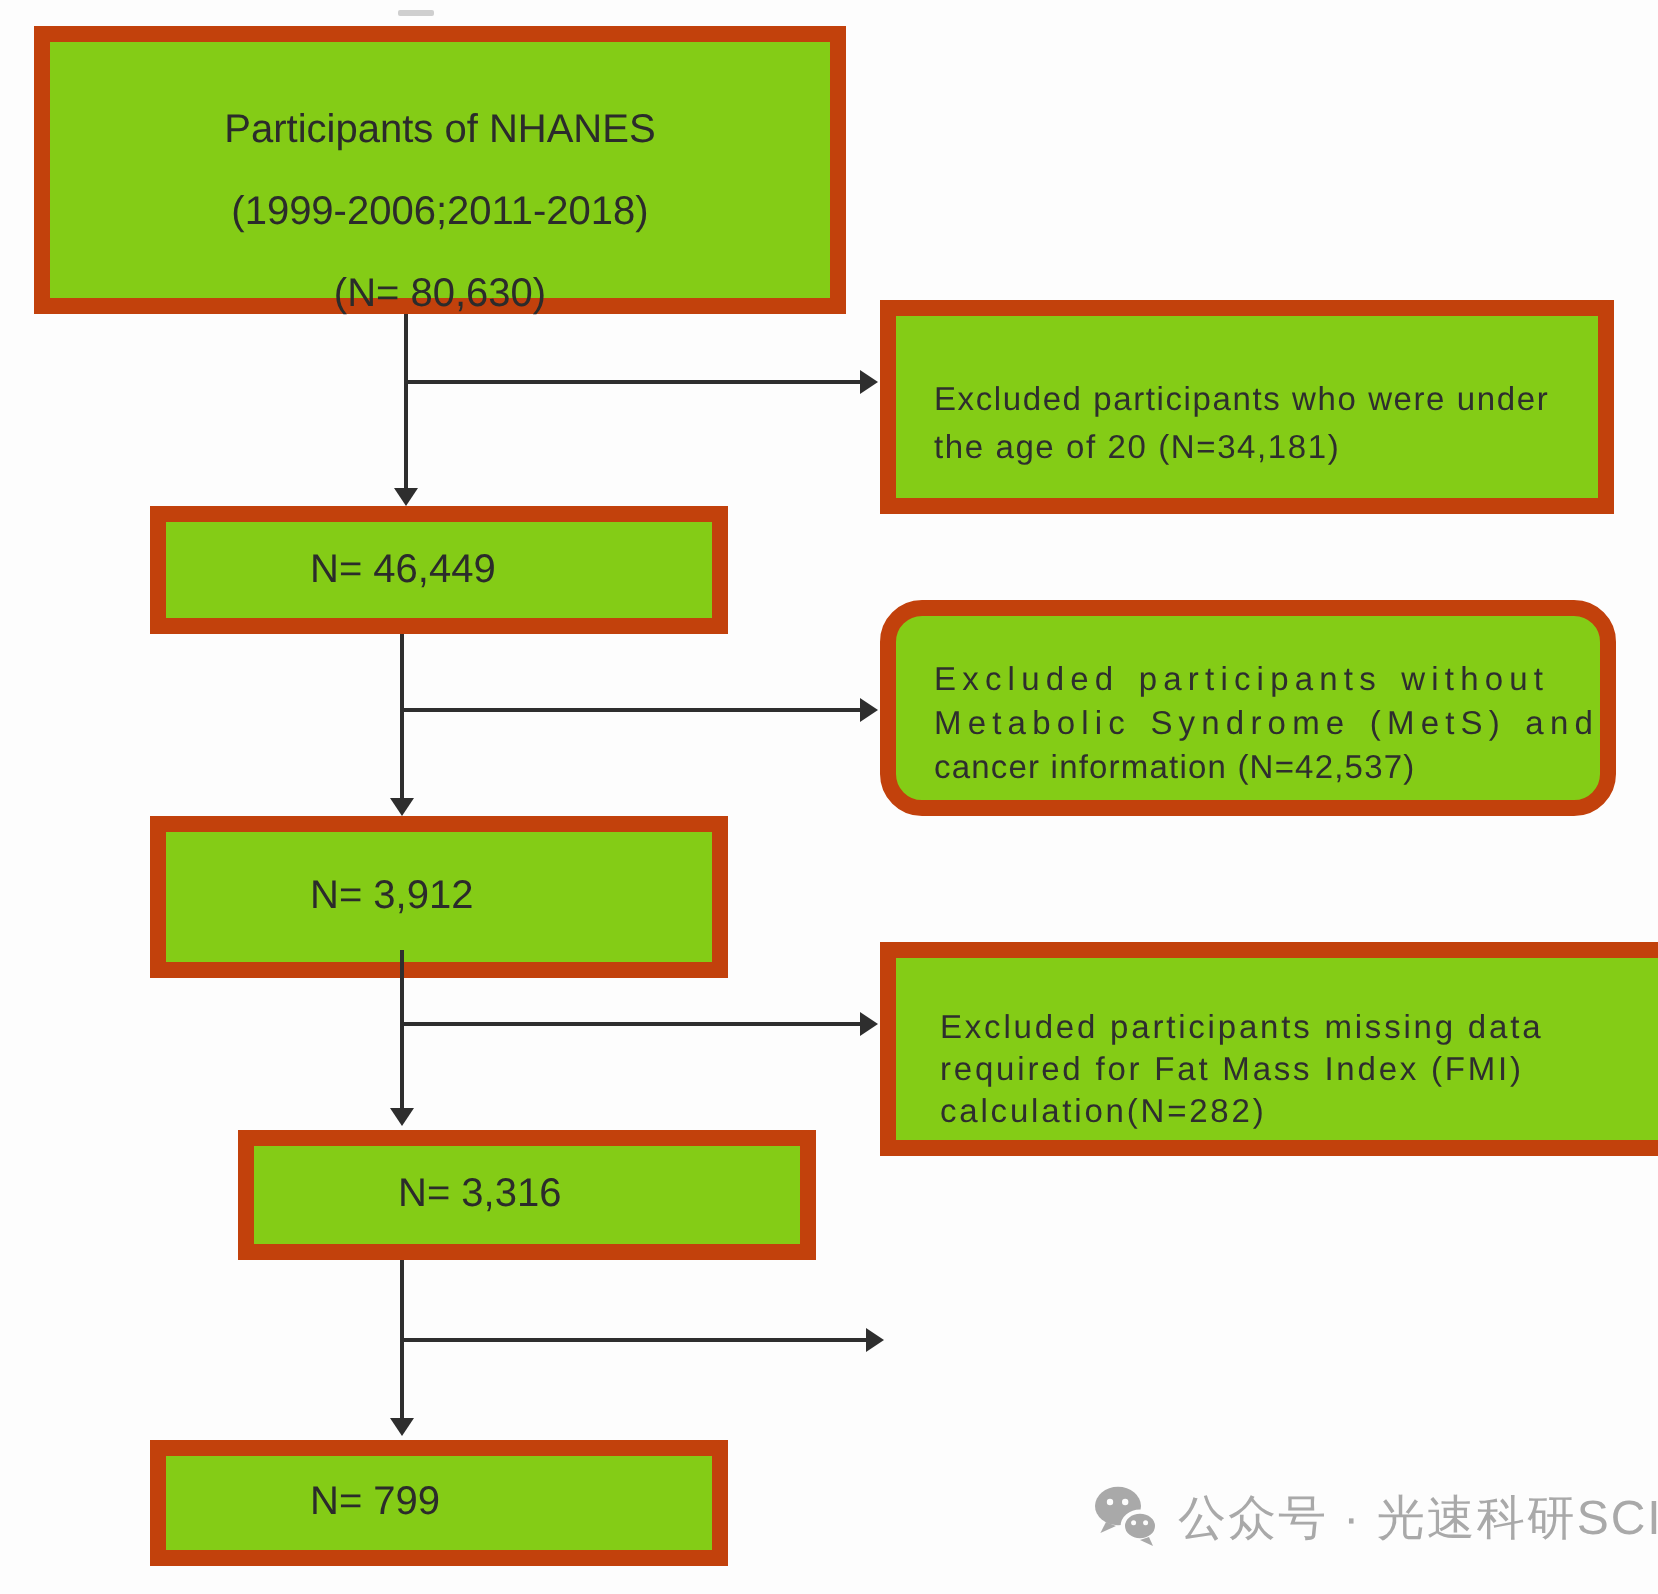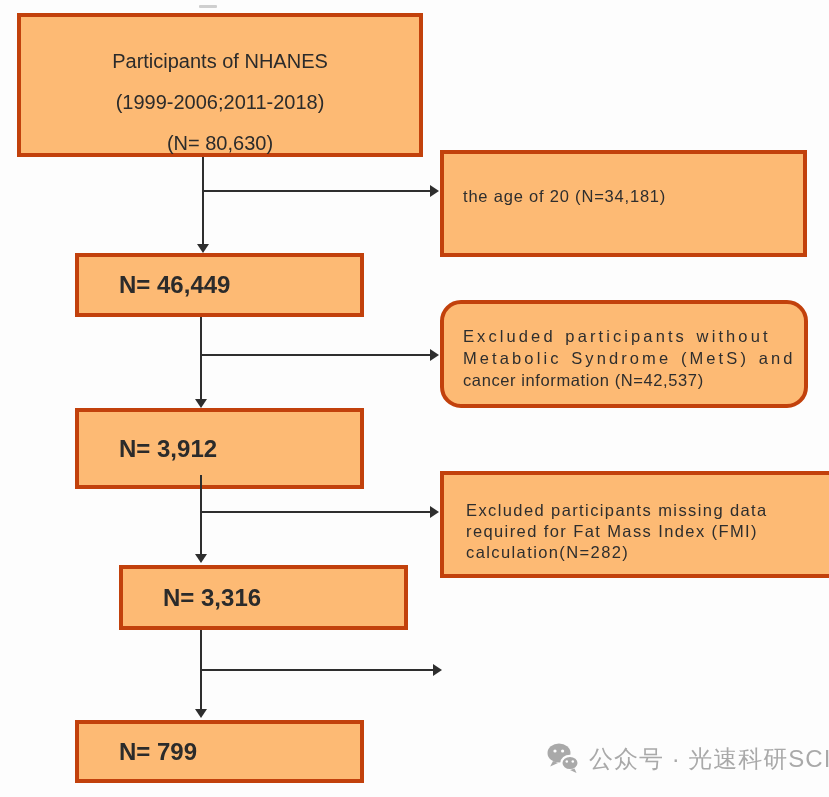--- a/index.html
+++ b/index.html
@@ -1,24 +1,24 @@
 <!DOCTYPE html>
 <html><head>
 <meta charset="utf-8">
 <style>
   html,body{margin:0;padding:0;background:#ffffff;}
   .canvas{
     position:relative;width:829px;height:797px;background:#fdfdfd;overflow:hidden;
     font-family:"Liberation Sans",sans-serif;color:#262626;
   }
   .box{
-    position:absolute;background:#fdba74;border:4px solid #c2410c;box-sizing:border-box;
+    position:absolute;background:#84cc16;border:8px solid #c2410c;box-sizing:border-box;
   }
   .topbox{text-align:center;padding-top:24px;font-size:20px;line-height:41px;color:#2b2b2b;}
-  .nbox{display:flex;align-items:center;padding-left:40px;font-size:24px;color:#2b2b2b;font-weight:bold;}
+  .nbox{display:flex;align-items:center;padding-left:72px;font-size:20px;color:#2b2b2b;}
   .excbox{font-size:16.5px;color:#2e2e2e;box-sizing:border-box;}
   .excline{white-space:nowrap;}
   .pad1{padding:30px 10px 0 19px;line-height:24px;letter-spacing:0.8px;}
   .pad2{padding:21px 10px 0 19px;line-height:22px;border-radius:21px;}
   .pad3{padding:25px 10px 0 22px;line-height:21px;letter-spacing:1.4px;}
   .pad4{padding:21px 10px 0 19px;line-height:25px;letter-spacing:1.1px;}
   .just{letter-spacing:3.1px;word-spacing:2px;}
   .vline{position:absolute;width:2px;background:#2e2e2e;}
   .hline{position:absolute;height:2px;background:#2e2e2e;}
   .arrow-down{position:absolute;width:0;height:0;border-left:6px solid transparent;border-right:6px solid transparent;border-top:9px solid #2e2e2e;}
@@ -46,20 +46,21 @@
     <div>(1999-2006;2011-2018)</div>
     <div>(N= 80,630)</div>
   </div>
 
   <div class="vline" style="left:202px;top:157px;height:88px;"></div>
   <div class="arrow-down" style="left:197px;top:244px;"></div>
   <div class="hline" style="left:203px;top:190px;width:228px;"></div>
   <div class="arrow-right" style="left:430px;top:185px;"></div>
 
   <div class="box excbox pad1" style="left:440px;top:150px;width:367px;height:107px;">
+    <div class="excline">Excluded participants who were under</div>
     <div class="excline">the age of 20 (N=34,181)</div>
   </div>
 
   <div class="box nbox" style="left:75px;top:253px;width:289px;height:64px;">
     <span>N= 46,449</span>
   </div>
 
   <div class="vline" style="left:200px;top:317px;height:84px;"></div>
   <div class="arrow-down" style="left:195px;top:399px;"></div>
   <div class="hline" style="left:201px;top:354px;width:230px;"></div>

